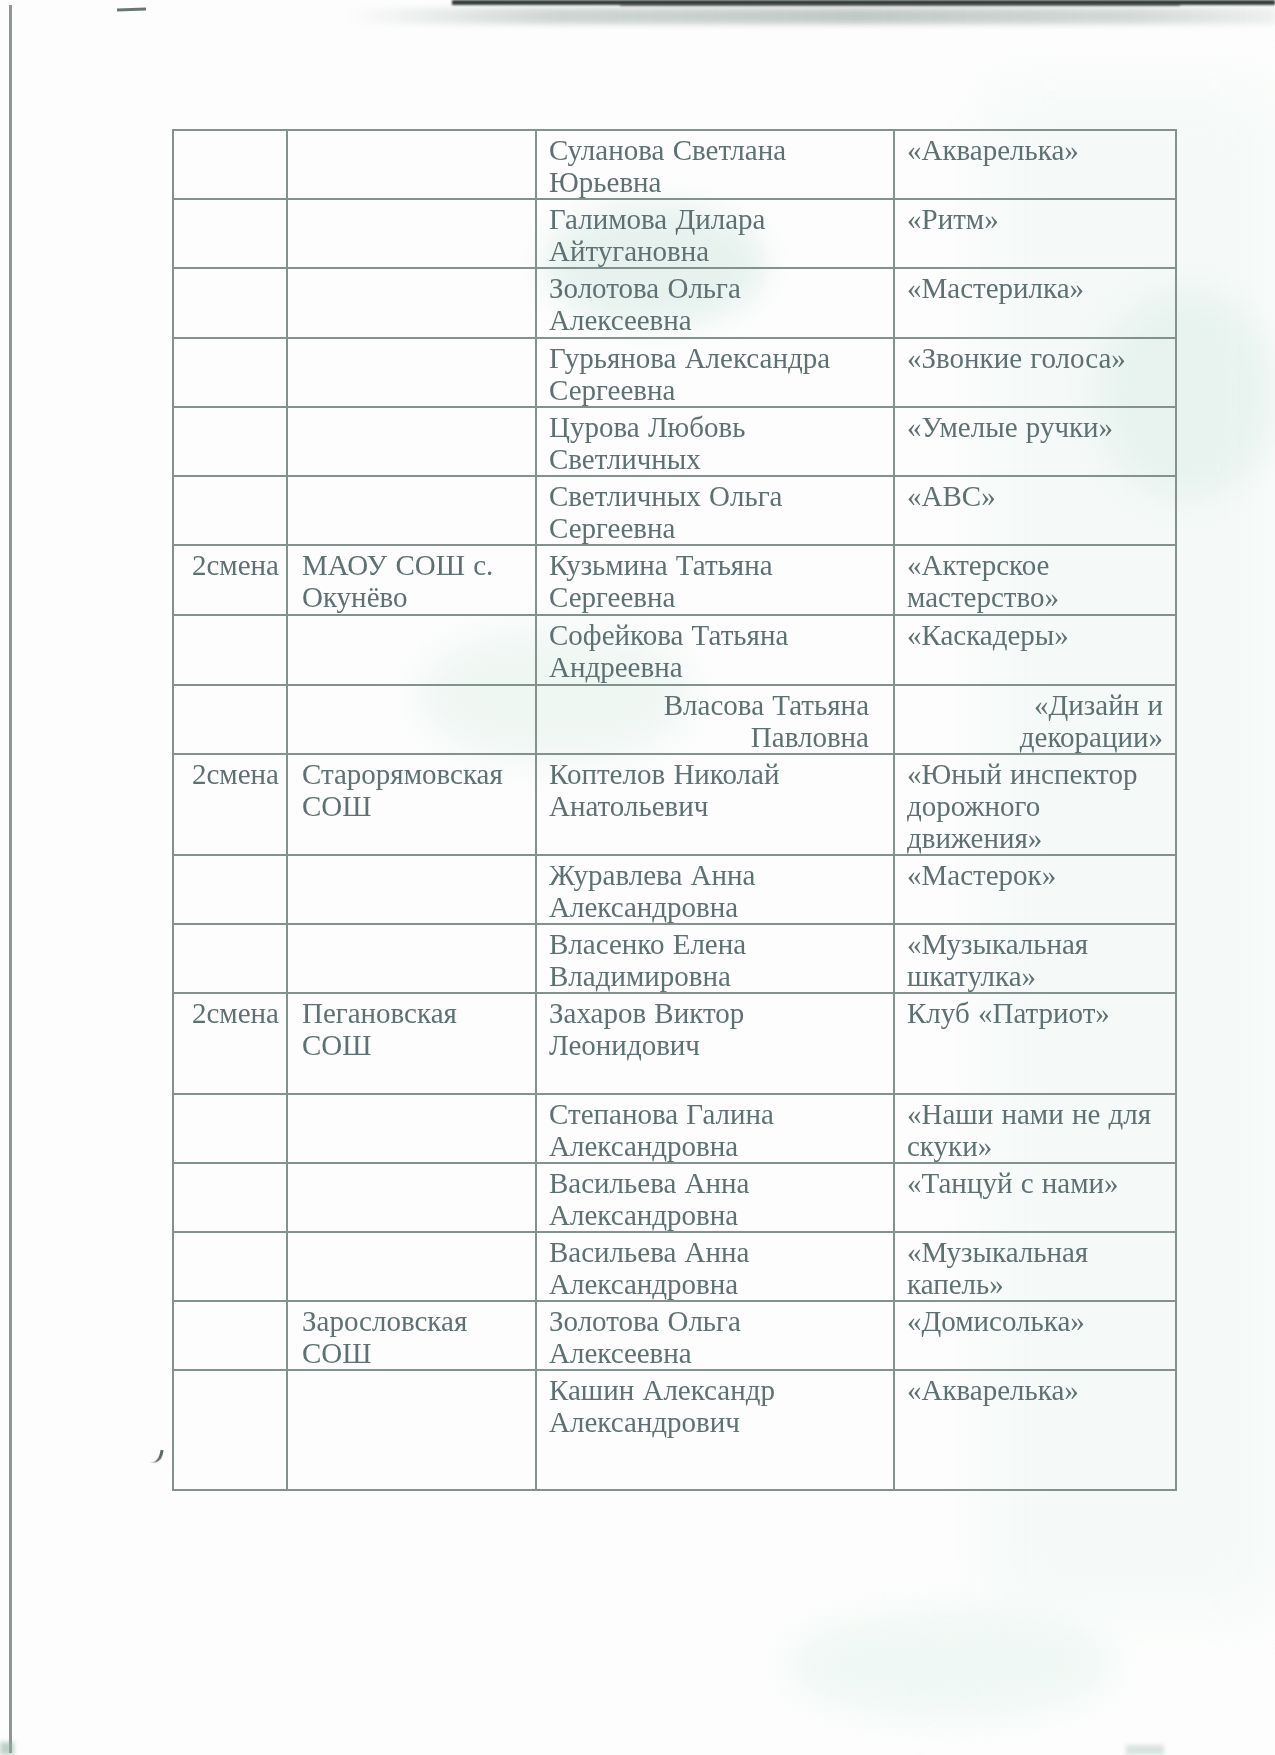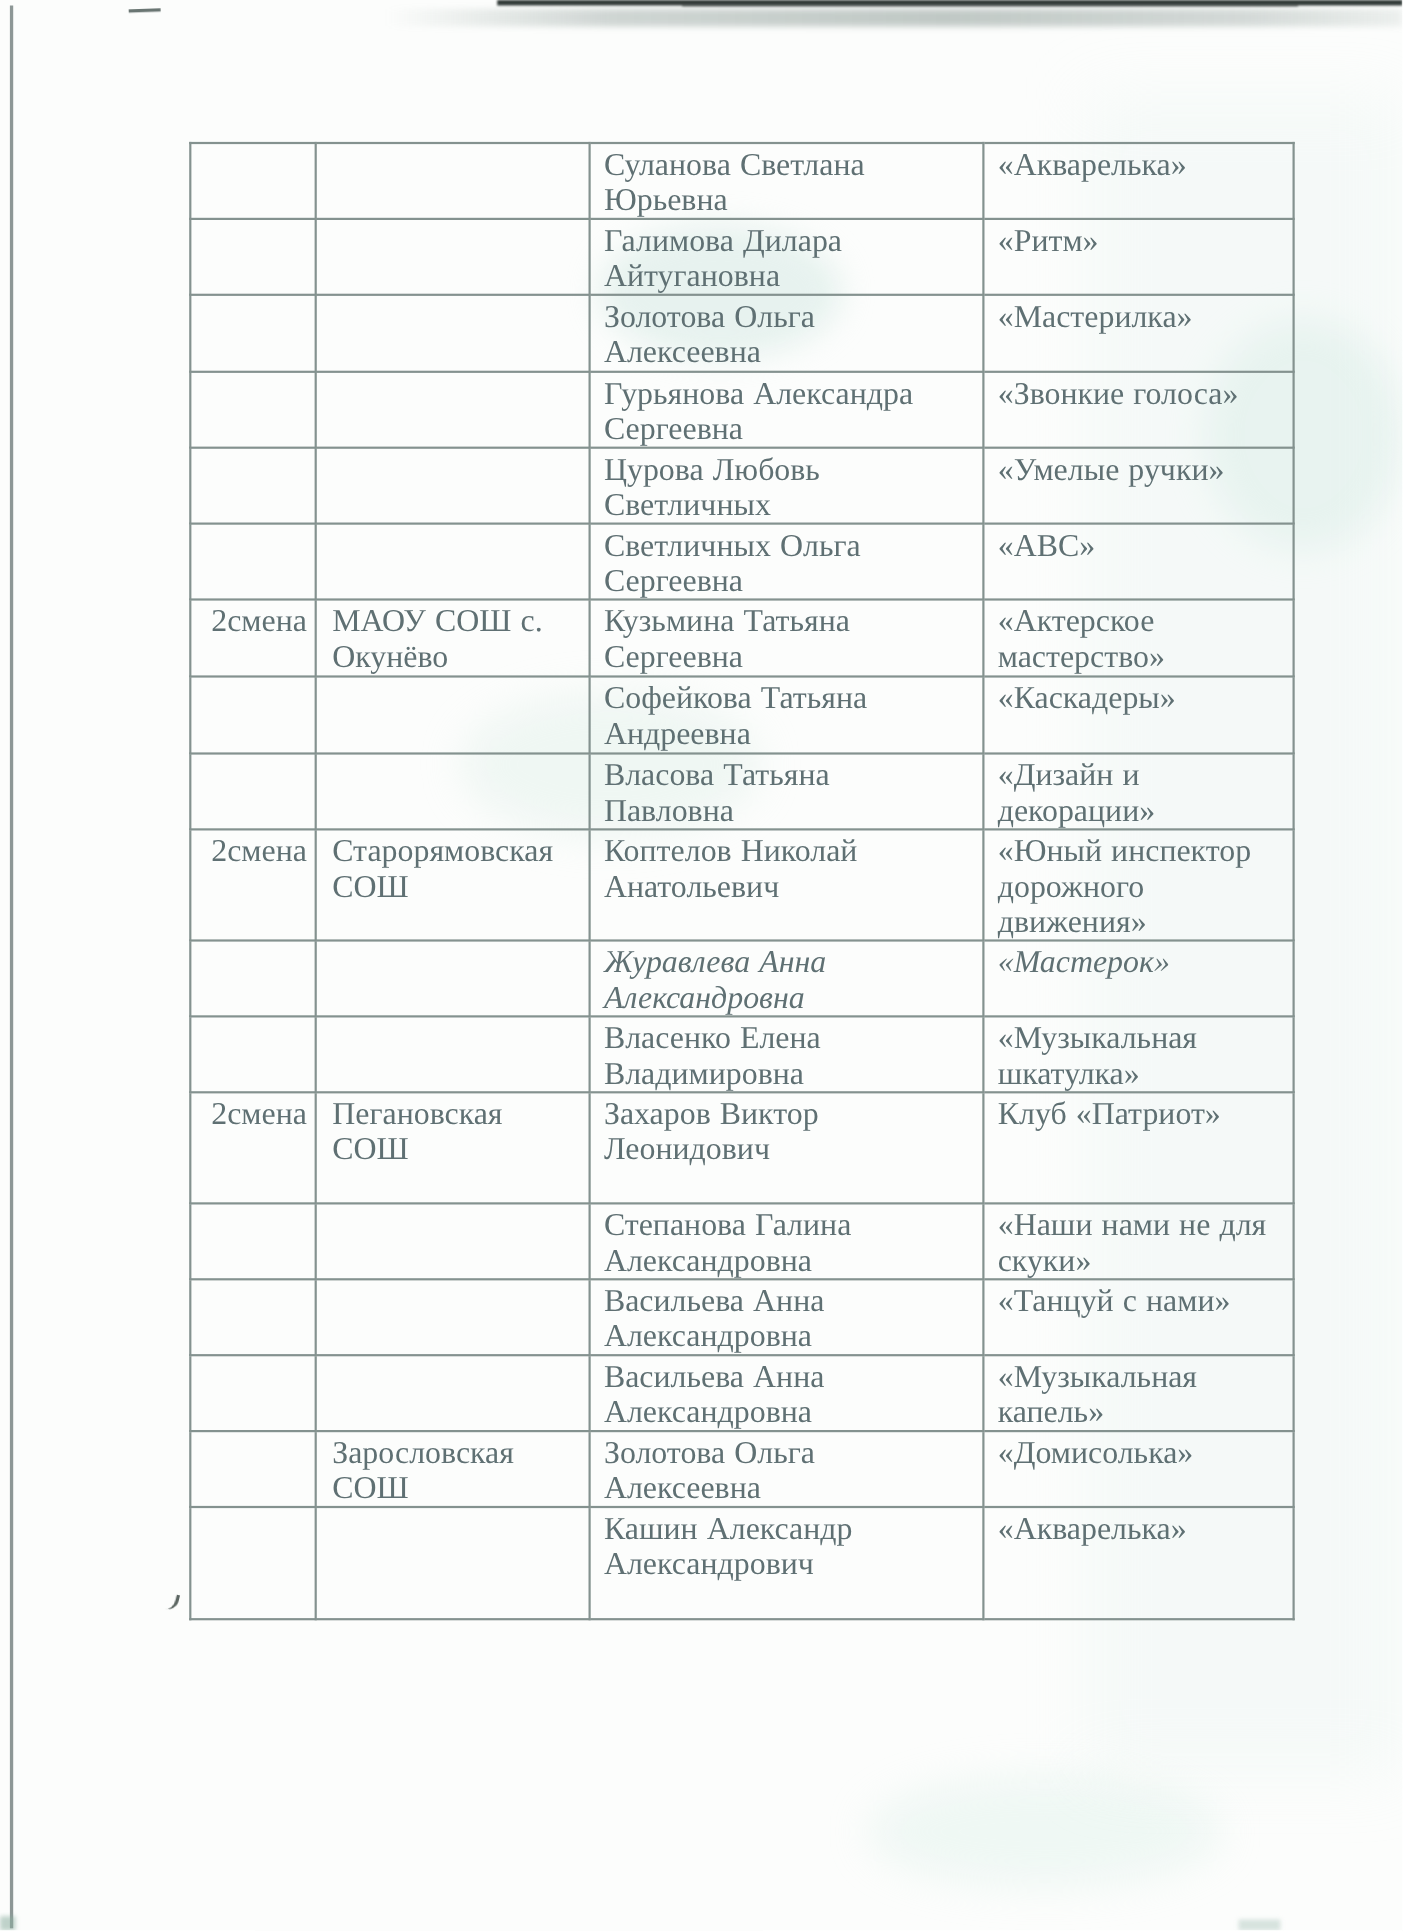--- a/index.html
+++ b/index.html
@@ -167,33 +167,33 @@
           <td class="c2">МАОУ СОШ с. Окунёво</td>
           <td class="c3">Кузьмина Татьяна Сергеевна</td>
           <td class="c4">«Актерское мастерство»</td>
         </tr>
         <tr style="height: 70px;">
           <td class="c1"></td>
           <td class="c2"></td>
           <td class="c3">Софейкова Татьяна Андреевна</td>
           <td class="c4">«Каскадеры»</td>
         </tr>
-        <tr style="height: 67px;">
+        <tr style="height: 67px; text-align: right;">
           <td class="c1"></td>
           <td class="c2"></td>
           <td class="c3">Власова Татьяна Павловна</td>
           <td class="c4">«Дизайн и декорации»</td>
         </tr>
         <tr style="height: 100px;">
           <td class="c1">2смена</td>
           <td class="c2">Старорямовская СОШ</td>
           <td class="c3">Коптелов Николай Анатольевич</td>
           <td class="c4">«Юный инспектор дорожного движения»</td>
         </tr>
-        <tr style="height: 68px; font-style: italic;">
+        <tr style="height: 68px;">
           <td class="c1"></td>
           <td class="c2"></td>
           <td class="c3">Журавлева Анна Александровна</td>
           <td class="c4">«Мастерок»</td>
         </tr>
         <tr style="height: 69px;">
           <td class="c1"></td>
           <td class="c2"></td>
           <td class="c3">Власенко Елена Владимировна</td>
           <td class="c4">«Музыкальная шкатулка»</td>
@@ -221,21 +221,21 @@
           <td class="c2"></td>
           <td class="c3">Васильева Анна Александровна</td>
           <td class="c4">«Музыкальная капель»</td>
         </tr>
         <tr style="height: 68px;">
           <td class="c1"></td>
           <td class="c2">Зарословская СОШ</td>
           <td class="c3">Золотова Ольга Алексеевна</td>
           <td class="c4">«Домисолька»</td>
         </tr>
-        <tr style="height: 102px;">
+        <tr style="height: 120px;">
           <td class="c1"></td>
           <td class="c2"></td>
           <td class="c3">Кашин Александр Александрович</td>
           <td class="c4">«Акварелька»</td>
         </tr>
       </tbody>
   </table>
 
 </div>
 

